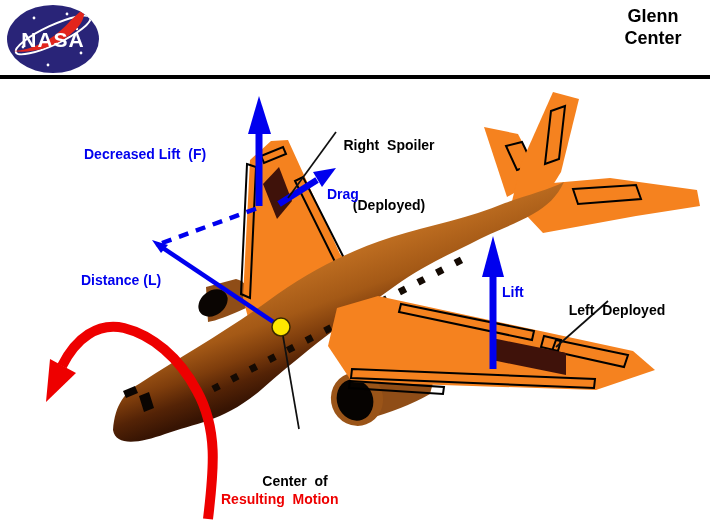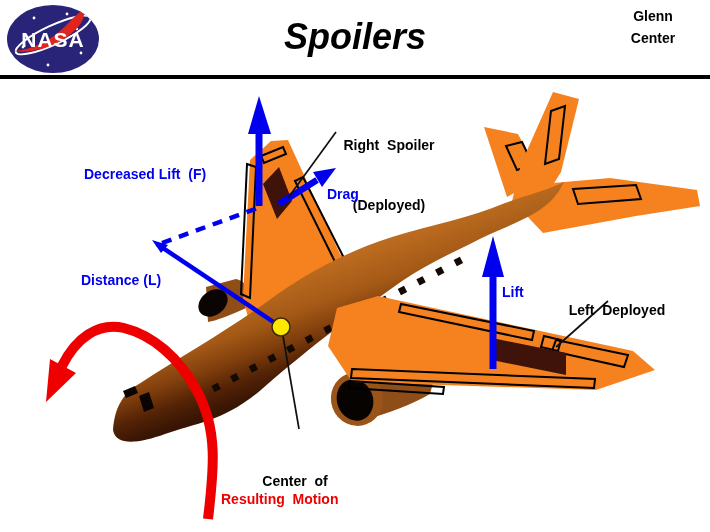--- a/index.html
+++ b/index.html
@@ -6,21 +6,21 @@
     --annotation-blue:#0000EE; --annotation-red:#EE0000; --wing-orange:#F5821F;
     --spoiler-dark:#3F120A; --cg-yellow:#FFE800; --logo-navy:#292478; --logo-red:#E2251C;
   }
   html,body{margin:0;padding:0;background:#fff;}
   .stage{position:relative;width:710px;height:532px;background:#ffffff;overflow:hidden;
          font-family:"Liberation Sans",sans-serif;}
   .stage svg{position:absolute;left:0;top:0;}
   .hdr-title{position:absolute;left:0;right:0;top:16px;text-align:center;
              font-size:36px;font-weight:bold;font-style:italic;color:#000;}
   .hdr-org{position:absolute;left:596px;top:5px;width:114px;text-align:center;
-           font-size:14px;font-weight:bold;line-height:22px;color:#000;}
+           font-size:18px;font-weight:bold;line-height:22px;color:#000;}
   .hdr-rule{position:absolute;left:0;top:75px;width:710px;height:4px;background:#000;}
   .logo{position:absolute;left:7px;top:5px;width:92px;height:68px;}
   .logo-text{position:absolute;left:50%;top:52%;transform:translate(-50%,-50%);
              color:#fff;font-weight:bold;font-size:21px;letter-spacing:1px;}
   .lbl{position:absolute;font-size:14px;font-weight:bold;color:#000;white-space:pre;line-height:20px;}
   .lbl.center{text-align:center;}
   .lbl.blue{color:var(--annotation-blue);}
   .lbl.red{color:var(--annotation-red);}
   .lbl div{white-space:pre;}
 </style>
@@ -44,21 +44,20 @@
           <circle cx="74" cy="48" r="1.4" fill="#fff"></circle>
         <circle cx="41" cy="60" r="1.4" fill="#fff"></circle>
           <circle cx="70" cy="24" r="1.2" fill="#fff"></circle>
         <ellipse cx="46" cy="30" rx="41" ry="9.5" fill="none" stroke="#fff" stroke-width="2" transform="rotate(-25 46 30)"></ellipse>
         <path d="M6,46 C26,45 48,34 64,15 L76,4 C80,11 73,24 57,34 C43,43 22,49 6,46 Z" fill="var(--logo-red,#E2251C)"></path>
       </g>
     </svg>
     <span class="logo-text">NASA</span>
   </div>
 
-  <div class="hdr-title">Spoilers</div>
 
   <div class="hdr-org">
     <div>Glenn</div>
     <div>Center</div>
   </div>
 
   <div class="hdr-rule"></div>
 
   <svg width="710" height="532" viewBox="0 0 710 532">
     <defs>
@@ -157,21 +156,21 @@
     <line x1="608" y1="301" x2="556" y2="347" stroke="#101010" stroke-width="1.7"></line>
     <line x1="283" y1="336" x2="299" y2="429" stroke="#101010" stroke-width="1.7"></line>
     <circle cx="281" cy="327" r="9" fill="var(--cg-yellow,#FFE800)" stroke="#3a2a00" stroke-width="1.5"></circle>
   </svg>
 
   <div class="lbl center" style="left:320px;top:95px;width:138px;">
     <div>Right  Spoiler</div>
     <div>(Deployed)</div>
   </div>
 
-  <div class="lbl blue" style="left:84px;top:164px;">Decreased Lift  (F)</div>
+  <div class="lbl blue" style="left:84px;top:144px;">Decreased Lift  (F)</div>
 
   <div class="lbl blue" style="left:327px;top:184px;">Drag</div>
 
   <div class="lbl blue" style="left:81px;top:270px;">Distance (L)</div>
 
   <div class="lbl blue" style="left:502px;top:282px;">Lift</div>
 
   <div class="lbl center" style="left:555px;top:260px;width:124px;">
     <div>Left  Deployed</div>
   </div>

